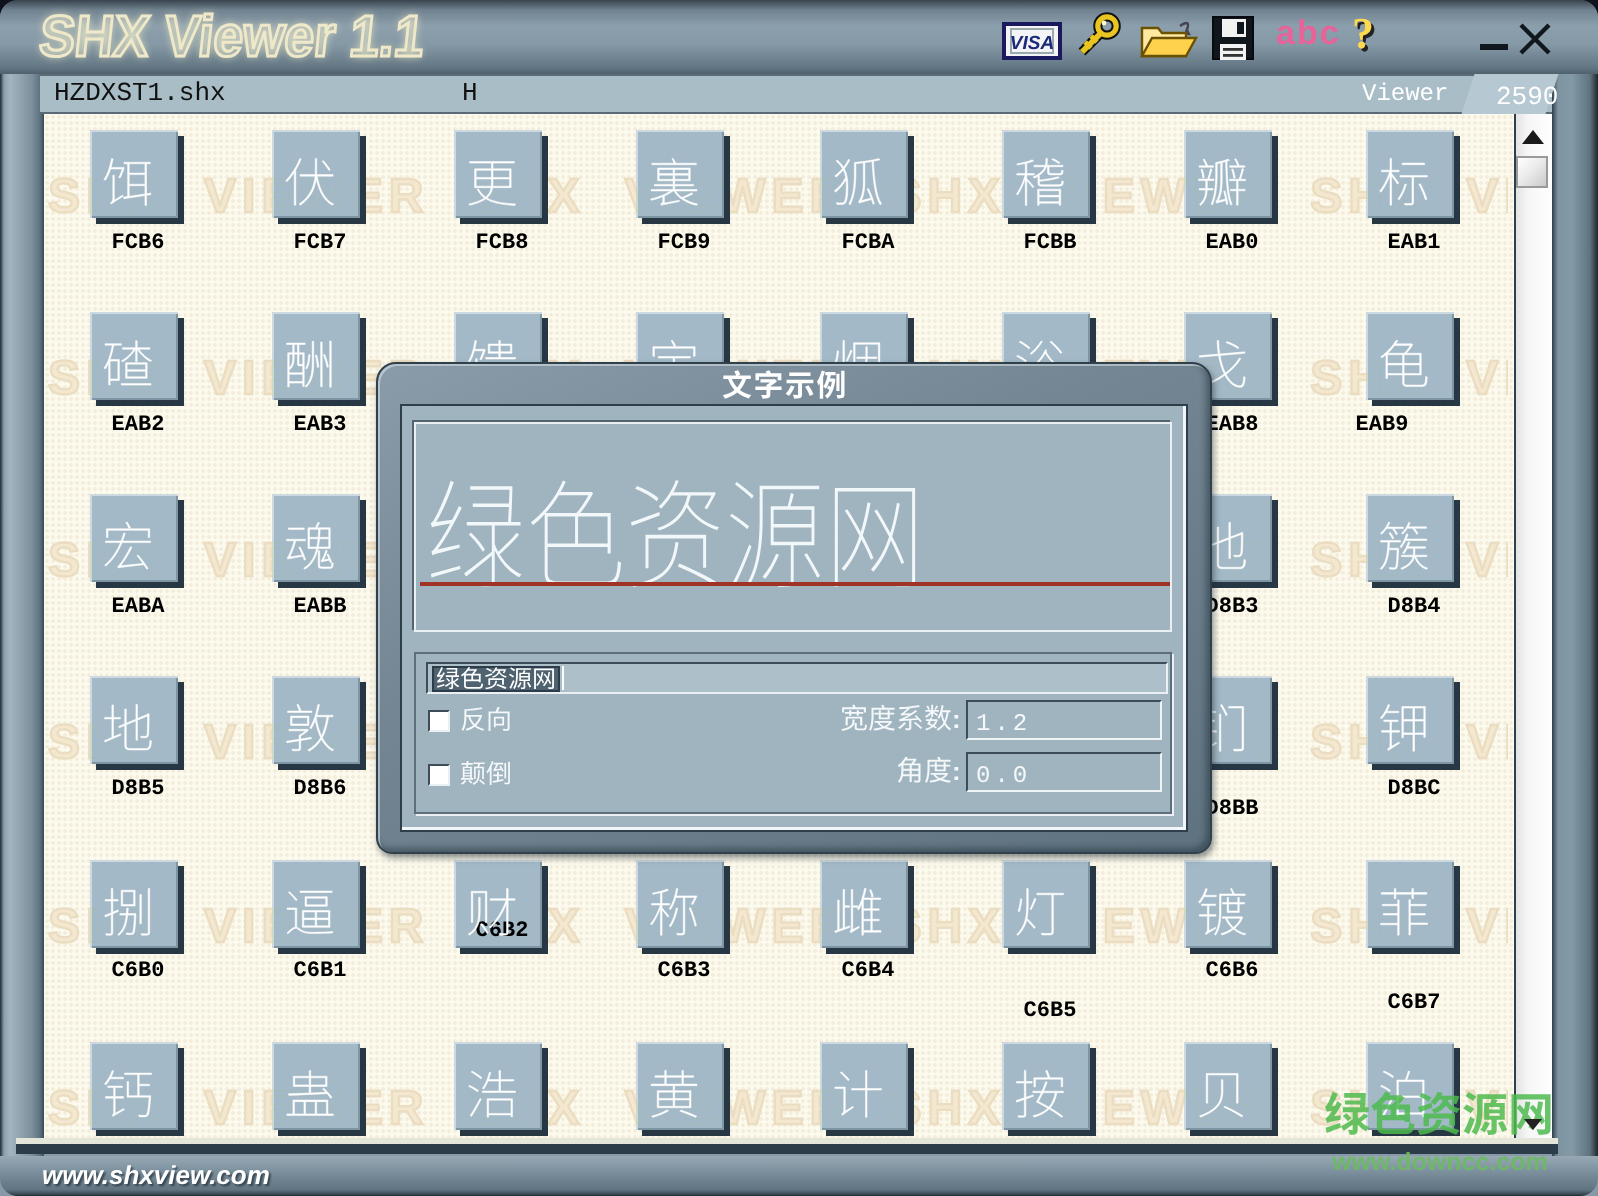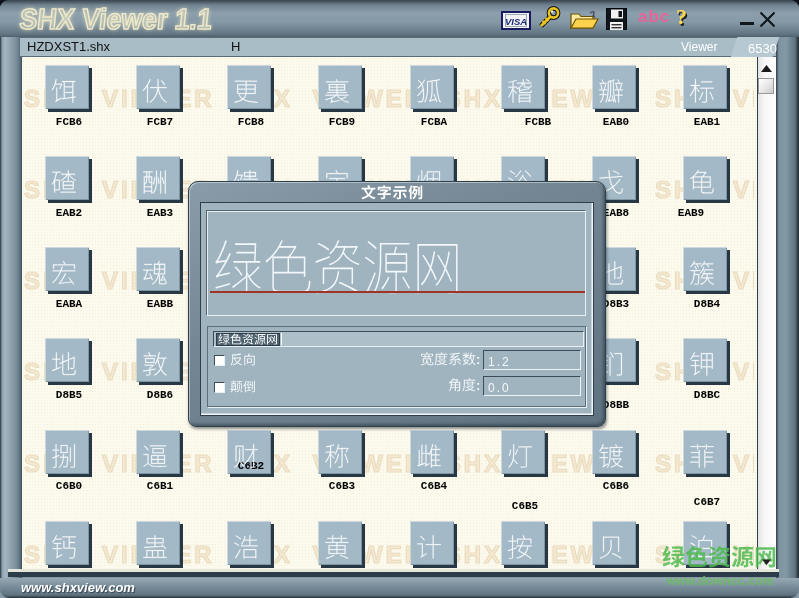--- a/index.html
+++ b/index.html
@@ -5,21 +5,21 @@
   font-family:"Liberation Sans",sans-serif; background:#10121e; }
 .abs { position:absolute; }
 .box { position:absolute; width:44px; height:44px; background:#a3b9c7;
   border-top:1px solid #ccd9e0; border-left:1px solid #ccd9e0;
   box-shadow:3px 3px 0 #273744, inset -1px -1px 0 #7e95a4; }
 .hexlab { position:absolute; width:48px; text-align:center;
   font-family:"Liberation Mono",monospace; font-size:11px; font-weight:bold; color:#000; }
 .wmrow { position:absolute; left:24px; width:730px; overflow:hidden; white-space:nowrap;
   font-family:"Liberation Sans",sans-serif; font-weight:bold; font-size:24px; line-height:24px; letter-spacing:3px; word-spacing:10px;
   color:rgba(243,231,205,.9); -webkit-text-stroke:1.2px #ebddc2; mix-blend-mode:darken; }
-.mono { font-family:Liberation Sans, sans-serif; }
+.mono { font-family:Liberation Mono, monospace; }
 </style></head><body>
 
 <svg width="0" height="0" style="position:absolute">
     <defs>
       <path id="t9975" d="M182 -27C155 130 108 277 35 375C43 378 58 386 64 390C105 332 139 257 166 172H388C371 230 345 295 321 336L347 348C377 299 406 218 428 149L408 140L401 142H175C190 90 203 35 214 -22ZM182 850C193 835 214 821 407 699C404 693 400 683 397 675L237 772V291H208V747C208 789 177 815 162 823C169 830 179 842 182 850ZM414 713 421 745 826 684V873H856V679L940 667L939 636L856 649V73H930V43H423V73H493V702ZM523 73H826V252H523ZM523 281H826V465H523ZM523 494H826V653L523 698Z"></path>
       <path id="t4f0f" d="M733 26C782 81 838 158 866 204L889 186C863 141 806 67 756 12ZM303 -27C241 134 141 292 35 395C41 400 52 413 56 419C105 369 153 308 197 241V868H227V193C267 126 302 55 331 -19ZM601 -29V182C601 214 600 247 598 281H309V311H596C580 489 517 691 290 848C299 854 310 863 315 868C527 719 598 533 620 359C670 599 767 782 932 870C937 863 947 852 955 846C781 761 685 563 639 311H945V281H627C629 247 630 214 630 182V-29Z"></path>
       <path id="t66f4" d="M238 553 215 563C251 633 297 688 356 730C292 775 196 815 55 845C61 853 68 865 72 871C217 838 315 796 382 747C511 828 694 859 942 874C944 865 950 852 956 845C711 832 532 804 404 729C473 670 501 603 512 532H868V170H519V60H929V31H69V60H489V170H165V532H482C471 597 445 659 379 713C320 673 274 621 238 553ZM195 365H489V415C489 445 489 474 486 503H195ZM516 503C518 474 519 445 519 415V365H837V503ZM195 199H489V335H195ZM519 199H837V335H519Z"></path>
       <path id="t88cf" d="M259 874C276 865 304 858 604 800C603 794 602 783 602 775L315 827V690C378 662 437 630 481 596H498C581 735 748 831 933 871C938 863 946 852 954 845C851 825 754 788 675 737C736 714 811 683 865 651L840 632C794 659 715 697 652 721C603 685 562 643 531 596H942V567H513V498H876V469H513V401H812V154H185V401H483V469H122V498H483V567H59V596H436C335 663 174 723 48 751C55 758 64 768 69 776C135 760 211 734 284 704V790C284 826 257 838 242 843C248 852 255 865 259 874ZM215 291H483V372H215ZM513 291H782V372H513ZM215 183H483V262H215ZM513 183H782V262H513ZM460 -21C477 3 492 34 501 61H74V90H930V61H529C523 33 503 -6 481 -33Z"></path>
       <path id="t72d0" d="M316 -13C294 36 260 88 221 138C192 90 152 44 98 -1L76 18C132 65 172 113 201 163C154 219 101 270 53 304C61 311 73 322 77 330C123 294 172 245 217 192C240 238 254 284 262 332C215 431 125 538 45 591C54 599 63 611 68 620C140 565 218 472 269 380C274 421 275 462 275 504C275 641 264 767 234 806C226 816 215 821 199 822C174 825 131 826 82 822C87 831 93 845 94 855C133 857 175 857 205 854C230 851 246 842 258 826C295 776 306 653 306 504C306 388 296 274 238 166C280 112 318 54 343 0ZM529 830C543 820 567 813 760 760C771 793 781 824 787 851L815 840C796 762 747 641 700 549L674 559C701 612 728 674 750 733L564 781C631 654 632 502 632 372V50C680 44 726 37 770 29C788 383 824 705 928 865C934 858 946 848 954 843C853 697 815 370 797 24C845 15 890 5 927 -5L896 -27C793 3 596 31 430 48V255C430 424 421 666 324 846C330 849 343 858 348 865C447 679 460 427 460 255V71L602 54V372C602 519 602 679 509 807C516 812 525 823 529 830Z"></path>
       <path id="t7a3d" d="M727 -8C773 12 830 46 861 72L881 49C852 26 794 -8 747 -27ZM483 710H868V801H483ZM483 680V591H868V680ZM454 562V872H483V830H868V869H898V562ZM613 -31V25C613 49 611 75 603 102H385V131H593C566 198 502 269 366 328C373 334 382 342 388 350C415 338 439 326 460 313V445C460 497 484 504 578 504C598 504 841 504 862 504C931 504 945 486 950 411C941 409 929 405 920 399C917 466 909 474 860 474C813 474 608 474 574 474C501 474 489 469 489 445V411C624 397 778 372 875 341L845 320C768 346 618 371 489 386V302H478C561 249 604 189 625 131H645V236C645 280 662 287 723 287C736 287 869 287 883 287C929 287 941 272 945 205C935 202 924 199 917 193C914 252 909 258 878 258C852 258 741 258 722 258C680 258 674 254 674 236V131H942V102H633C640 75 642 50 642 25V-31ZM348 -4C285 28 159 56 53 75C57 81 62 91 64 98C113 90 166 80 217 68V261H54V290H212C177 421 107 576 46 654C53 659 63 669 68 676C121 605 179 477 217 358V873H246V394C283 435 342 506 361 533L382 512C362 486 274 389 246 362V290H390V261H246V61C296 48 343 33 378 17Z"></path>
@@ -159,21 +159,21 @@
   border-top:1px solid #5a6a76;border-bottom:1px solid #5a6a76;"></div>
 
 <div class="abs" style="left:734px;top:37px;width:42px;height:20px;background:#b6c8d2;transform:skewX(-18deg);"></div>
 
 <div class="abs mono" style="left:27px;top:39px;font-size:13px;color:#111;">HZDXST1.shx</div>
 
 <div class="abs mono" style="left:231px;top:39px;font-size:13px;color:#111;">H</div>
 
 <div class="abs mono" style="left:681px;top:40px;font-size:12px;color:#fff;">Viewer</div>
 
-<div class="abs mono" style="left:748px;top:41px;font-size:13px;color:#fff;">6530</div>
+<div class="abs mono" style="left:748px;top:41px;font-size:13px;color:#fff;">2590</div>
 
 <div class="abs" style="left:22px;top:57px;width:735px;height:512px;background:#fcfaec;
   background-image:radial-gradient(rgba(212,192,168,.22) 1px,transparent 1px);background-size:3px 3px;"></div>
 
 <div class="box" style="left:45px;top:65px"></div>
 
 <div class="hexlab" style="left:45px;top:116px">FCB6</div>
 
 <div class="box" style="left:136px;top:65px"></div>
 
@@ -186,21 +186,21 @@
 <div class="box" style="left:318px;top:65px"></div>
 
 <div class="hexlab" style="left:318px;top:116px">FCB9</div>
 
 <div class="box" style="left:410px;top:65px"></div>
 
 <div class="hexlab" style="left:410px;top:116px">FCBA</div>
 
 <div class="box" style="left:501px;top:65px"></div>
 
-<div class="hexlab" style="left:514px;top:116px">FCBB</div>
+<div class="hexlab" style="left:501px;top:116px">FCBB</div>
 
 <div class="box" style="left:592px;top:65px"></div>
 
 <div class="hexlab" style="left:592px;top:116px">EAB0</div>
 
 <div class="box" style="left:683px;top:65px"></div>
 
 <div class="hexlab" style="left:683px;top:116px">EAB1</div>
 
 <div class="box" style="left:45px;top:156px"></div>

